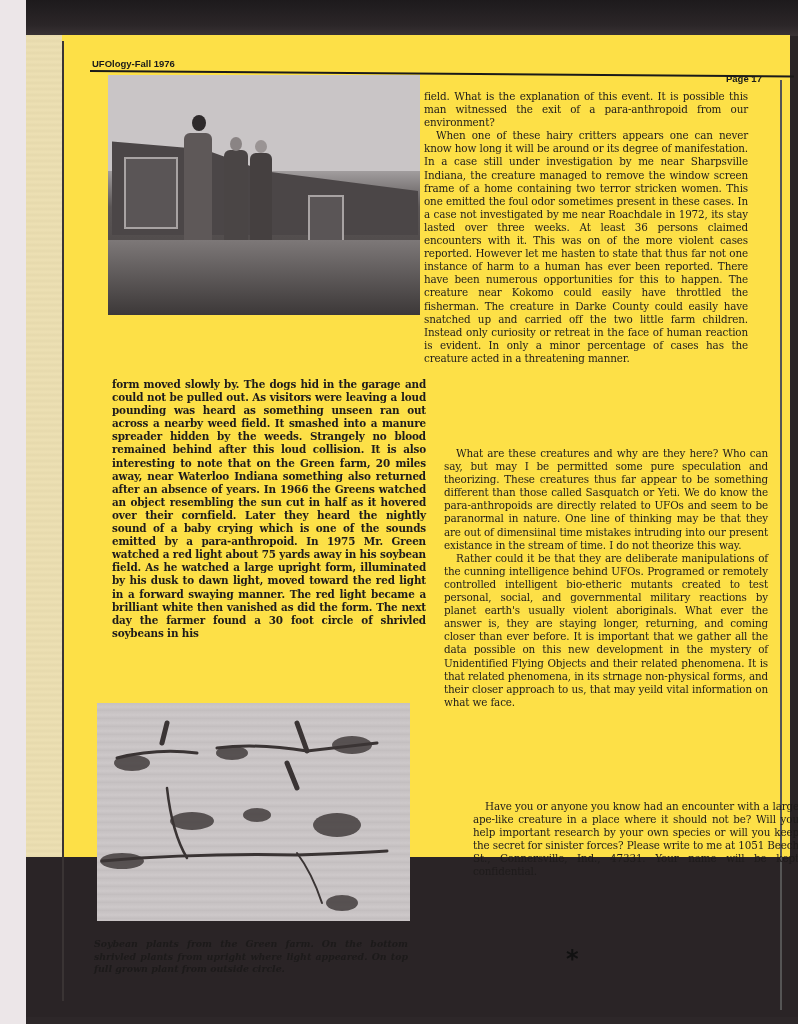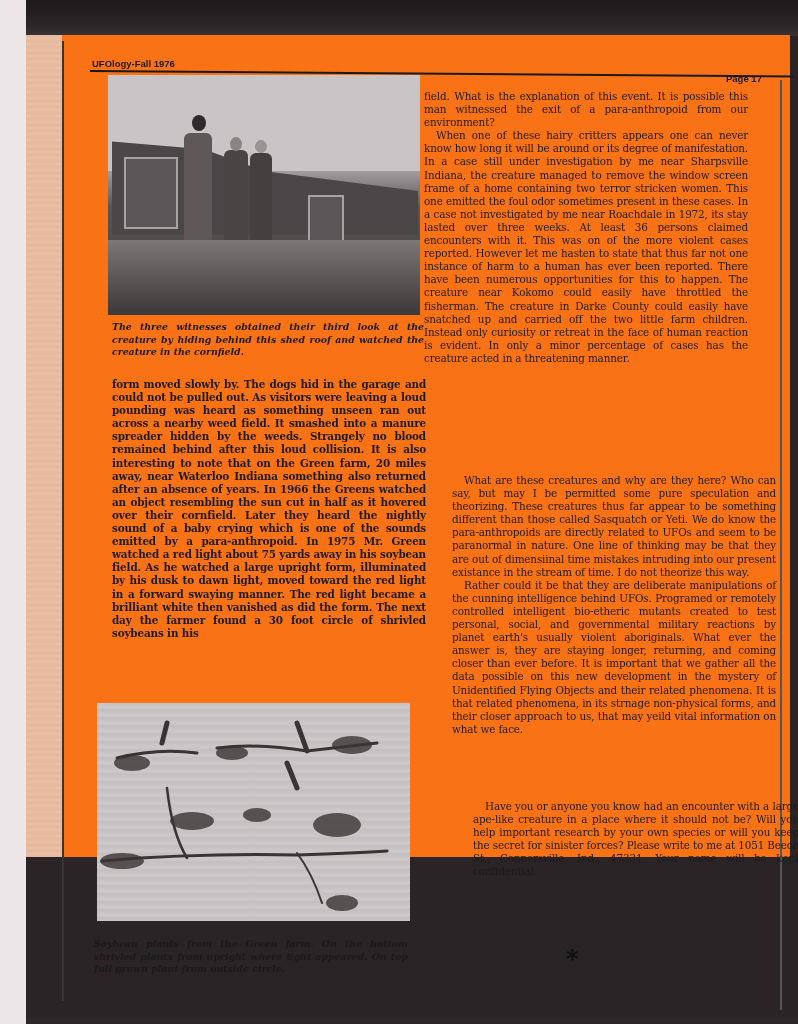--- a/index.html
+++ b/index.html
@@ -11,21 +11,21 @@
   .left-strip {
     position: absolute; left: 0; top: 0; width: 26px; height: 1024px;
     background: #ece6e8;
   }
   .top-band {
     position: absolute; left: 26px; top: 0; width: 772px; height: 36px;
     background: linear-gradient(180deg, #1d1a1c 0%, #2b2628 70%, #3a3335 100%);
   }
   .page {
     position: absolute; left: 26px; top: 35px; width: 764px; height: 822px;
-    background: #f97316;
+    background: #fde047;
   }
   .page::before {
     content: ""; position: absolute; left: 0; top: 0; width: 36px; height: 100%;
     background: repeating-linear-gradient(180deg, #dcd6d8 0px, #e6e0e2 3px, #dcd6d8 6px);
     opacity: .7;
   }
   .binding-line {
     position: absolute; left: 36px; top: 6px; width: 1.5px; height: 960px; background: #3a3434;
   }
   .right-rule {
@@ -69,21 +69,21 @@
   .cap1 { left: 86px; top: 286px; width: 312px; }
   .cap2 { left: 68px; top: 903px; width: 314px; }
   .col {
     position: absolute; font-family: "DejaVu Serif", serif; font-size: 10.4px; line-height: 13.1px;
     color: #1e1b1b; text-align: justify; letter-spacing: -0.15px;
   }
   .col p { margin: 0; }
   .col p.indent { text-indent: 12px; }
   .colA { left: 86px; top: 343px; width: 314px; font-weight: bold; }
   .colB1 { left: 398px; top: 55px; width: 324px; }
-  .colB2 { left: 418px; top: 439px; width: 324px; margin-left: 8px; }
+  .colB2 { left: 418px; top: 412px; width: 324px; }
   .colB3 { left: 402px; top: 765px; width: 326px; margin-left: 45px; }
   .star {
     position: absolute; left: 540px; top: 910px; font-size: 24px; font-weight: bold; color: #111;
     font-family: "DejaVu Sans", sans-serif;
   }
   .bottom-edge {
     position: absolute; left: 26px; top: 1017px; width: 772px; height: 7px; background: #2d2729;
   }
 </style>
 </head>
@@ -106,21 +106,20 @@
     <div class="window" style="left:16px;top:82px;width:50px;height:68px;"></div>
     <div class="window" style="left:200px;top:120px;width:32px;height:50px;"></div>
     <div class="person" style="left:76px;top:58px;width:28px;height:115px;"></div>
     <div class="head" style="left:84px;top:40px;width:14px;height:16px;"></div>
     <div class="person" style="left:116px;top:75px;width:24px;height:100px;background:#4a4545;"></div>
     <div class="head" style="left:122px;top:62px;width:12px;height:14px;background:#8a8484;"></div>
     <div class="person" style="left:142px;top:78px;width:22px;height:97px;background:#454040;"></div>
     <div class="head" style="left:147px;top:65px;width:12px;height:13px;background:#9a9494;"></div>
     <div class="ground"></div>
   </div>
-  <div class="cap cap1">The three witnesses obtained their third look at the creature by hiding behind this shed roof and watched the creature in the cornfield.</div>
 
   <div class="col colA">
     <p>form moved slowly by. The dogs hid in the garage and could not be pulled out. As visitors were leaving a loud pounding was heard as something unseen ran out across a nearby weed field. It smashed into a manure spreader hidden by the weeds. Strangely no blood remained behind after this loud collision. It is also interesting to note that on the Green farm, 20 miles away, near Waterloo Indiana something also returned after an absence of years. In 1966 the Greens watched an object resembling the sun cut in half as it hovered over their cornfield. Later they heard the nightly sound of a baby crying which is one of the sounds emitted by a para-anthropoid. In 1975 Mr. Green watched a red light about 75 yards away in his soybean field. As he watched a large upright form, illuminated by his dusk to dawn light, moved toward the red light in a forward swaying manner. The red light became a brilliant white then vanished as did the form. The next day the farmer found a 30 foot circle of shrivled soybeans in his</p>
   </div>
 
   <div class="photo photo2">
     <svg width="313" height="218" viewBox="0 0 313 218">
       <g stroke="#3a3434" fill="none" stroke-linecap="round">
         <path d="M20 55 Q60 45 100 50" stroke-width="3"></path>
         <path d="M120 45 Q160 40 210 48 L280 40" stroke-width="3"></path>

